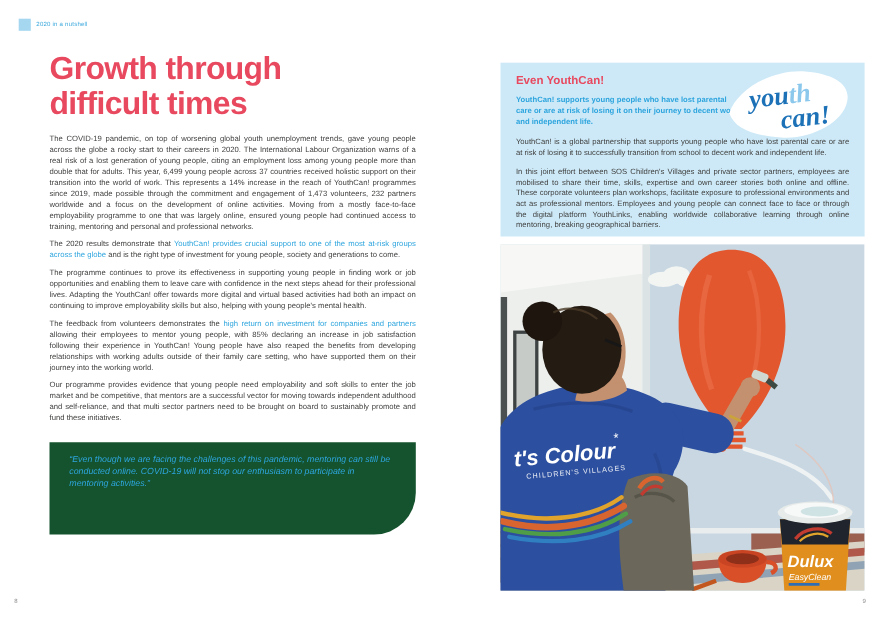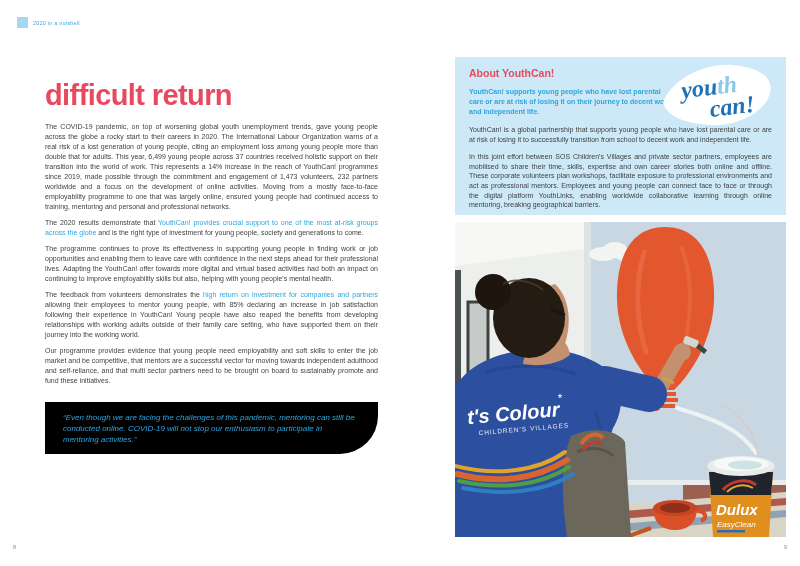--- a/index.html
+++ b/index.html
@@ -15,22 +15,22 @@
     position:absolute;left:45px;top:47px;margin:0;
     font-size:29px;line-height:32px;font-weight:700;letter-spacing:-0.6px;
     color:#e8495f;
   }
   .body-copy{position:absolute;left:45px;top:122px;width:333px;}
   .body-copy p{
     margin:0 0 6px 0;font-size:7px;line-height:10px;text-align:justify;color:#3f3f3e;
   }
   .hl{color:#2ea5de;}
   .quote-box{
-    position:absolute;left:45px;top:402px;width:333px;height:52px;box-sizing:border-box;
-    background:#000000;border-radius:0 0 38px 0;padding:10px 18px 16px 18px;
+    position:absolute;left:45px;top:402px;width:333px;height:84px;box-sizing:border-box;
+    background:#14532d;border-radius:0 0 38px 0;padding:10px 18px 16px 18px;
   }
   .quote-text{margin:0;font-size:8px;line-height:11px;font-style:italic;color:#2ea5de;}
   .quote-attribution{margin:1px 0 0 0;font-size:8px;line-height:11px;font-weight:700;color:#2ea5de;}
   .page-num{position:absolute;font-size:5.5px;color:#8a8a8a;}
   .page-num.left{left:13px;top:544px;}
   .page-num.right{left:784px;top:544px;}
   
   .about-box{
     position:absolute;left:455px;top:57px;width:331px;height:158px;box-sizing:border-box;
     background:#cde9f7;padding:10px 14px;
@@ -46,40 +46,40 @@
 <body>
 
 <div class="spread">
 
   <div>
     <div class="section-tab">
       <span class="tab-square"></span>
       <span class="tab-label">2020 in a nutshell</span>
     </div>
 
-    <h1 class="page-title"><br><span>difficult return</span></h1>
+    <h1 class="page-title"><span>Growth through</span><br><span>difficult times</span></h1>
 
     <div class="body-copy">
       <p><span>The COVID-19 pandemic, on top of worsening global youth unemployment trends, gave young people across the globe a rocky start to their careers in 2020. The International Labour Organization warns of a real risk of a lost generation of young people, citing an employment loss among young people more than double that for adults. This year, 6,499 young people across 37 countries received holistic support on their transition into the world of work. This represents a 14% increase in the reach of YouthCan! programmes since 2019, made possible through the commitment and engagement of 1,473 volunteers, 232 partners worldwide and a focus on the development of online activities. Moving from a mostly face-to-face employability programme to one that was largely online, ensured young people had continued access to training, mentoring and personal and professional networks.</span></p>
       <p><span>The 2020 results demonstrate that </span><span class="hl">YouthCan! provides crucial support to one of the most at-risk groups across the globe</span><span> and is the right type of investment for young people, society and generations to come.</span></p>
       <p><span>The programme continues to prove its effectiveness in supporting young people in finding work or job opportunities and enabling them to leave care with confidence in the next steps ahead for their professional lives. Adapting the YouthCan! offer towards more digital and virtual based activities had both an impact on continuing to improve employability skills but also, helping with young people's mental health.</span></p>
       <p><span>The feedback from volunteers demonstrates the </span><span class="hl">high return on investment for companies and partners</span><span> allowing their employees to mentor young people, with 85% declaring an increase in job satisfaction following their experience in YouthCan! Young people have also reaped the benefits from developing relationships with working adults outside of their family care setting, who have supported them on their journey into the working world.</span></p>
       <p><span>Our programme provides evidence that young people need employability and soft skills to enter the job market and be competitive, that mentors are a successful vector for moving towards independent adulthood and self-reliance, and that multi sector partners need to be brought on board to sustainably promote and fund these initiatives.</span></p>
     </div>
 
     <div class="quote-box">
       <p class="quote-text">“Even though we are facing the challenges of this pandemic, mentoring can still be conducted online. COVID-19 will not stop our enthusiasm to participate in mentoring activities.”</p>
     </div>
 
     <div class="page-num left">8</div>
   </div>
 
   <div>
     <div class="about-box">
-      <h2 class="about-title">About YouthCan!</h2>
+      <h2 class="about-title">Even YouthCan!</h2>
       <p class="about-intro">YouthCan! supports young people who have lost parental care or are at risk of losing it on their journey to decent work and independent life.</p>
       <p class="about-p">YouthCan! is a global partnership that supports young people who have lost parental care or are at risk of losing it to successfully transition from school to decent work and independent life.</p>
       <p class="about-p">In this joint effort between SOS Children's Villages and private sector partners, employees are mobilised to share their time, skills, expertise and own career stories both online and offline. These corporate volunteers plan workshops, facilitate exposure to professional environments and act as professional mentors. Employees and young people can connect face to face or through the digital platform YouthLinks, enabling worldwide collaborative learning through online mentoring, breaking geographical barriers.</p>
 
       <div class="about-logo">
         <svg width="112" height="72" viewBox="0 0 112 72">
           <path d="M1,44 C8,22 40,4 70,6 C96,8 112,18 108,34 C104,52 76,68 48,66 C22,64 6,58 1,44 Z" fill="#ffffff"></path>
           <g transform="rotate(-7 56 36)" font-family="Liberation Serif, serif" font-style="italic" font-weight="700">
             <text x="20" y="35" font-size="24" fill="#1d72b7"><tspan>you</tspan><tspan fill="#8cc8ec">th</tspan></text>
             <text x="46" y="57" font-size="24" fill="#1d72b7"><tspan>can!</tspan></text>

